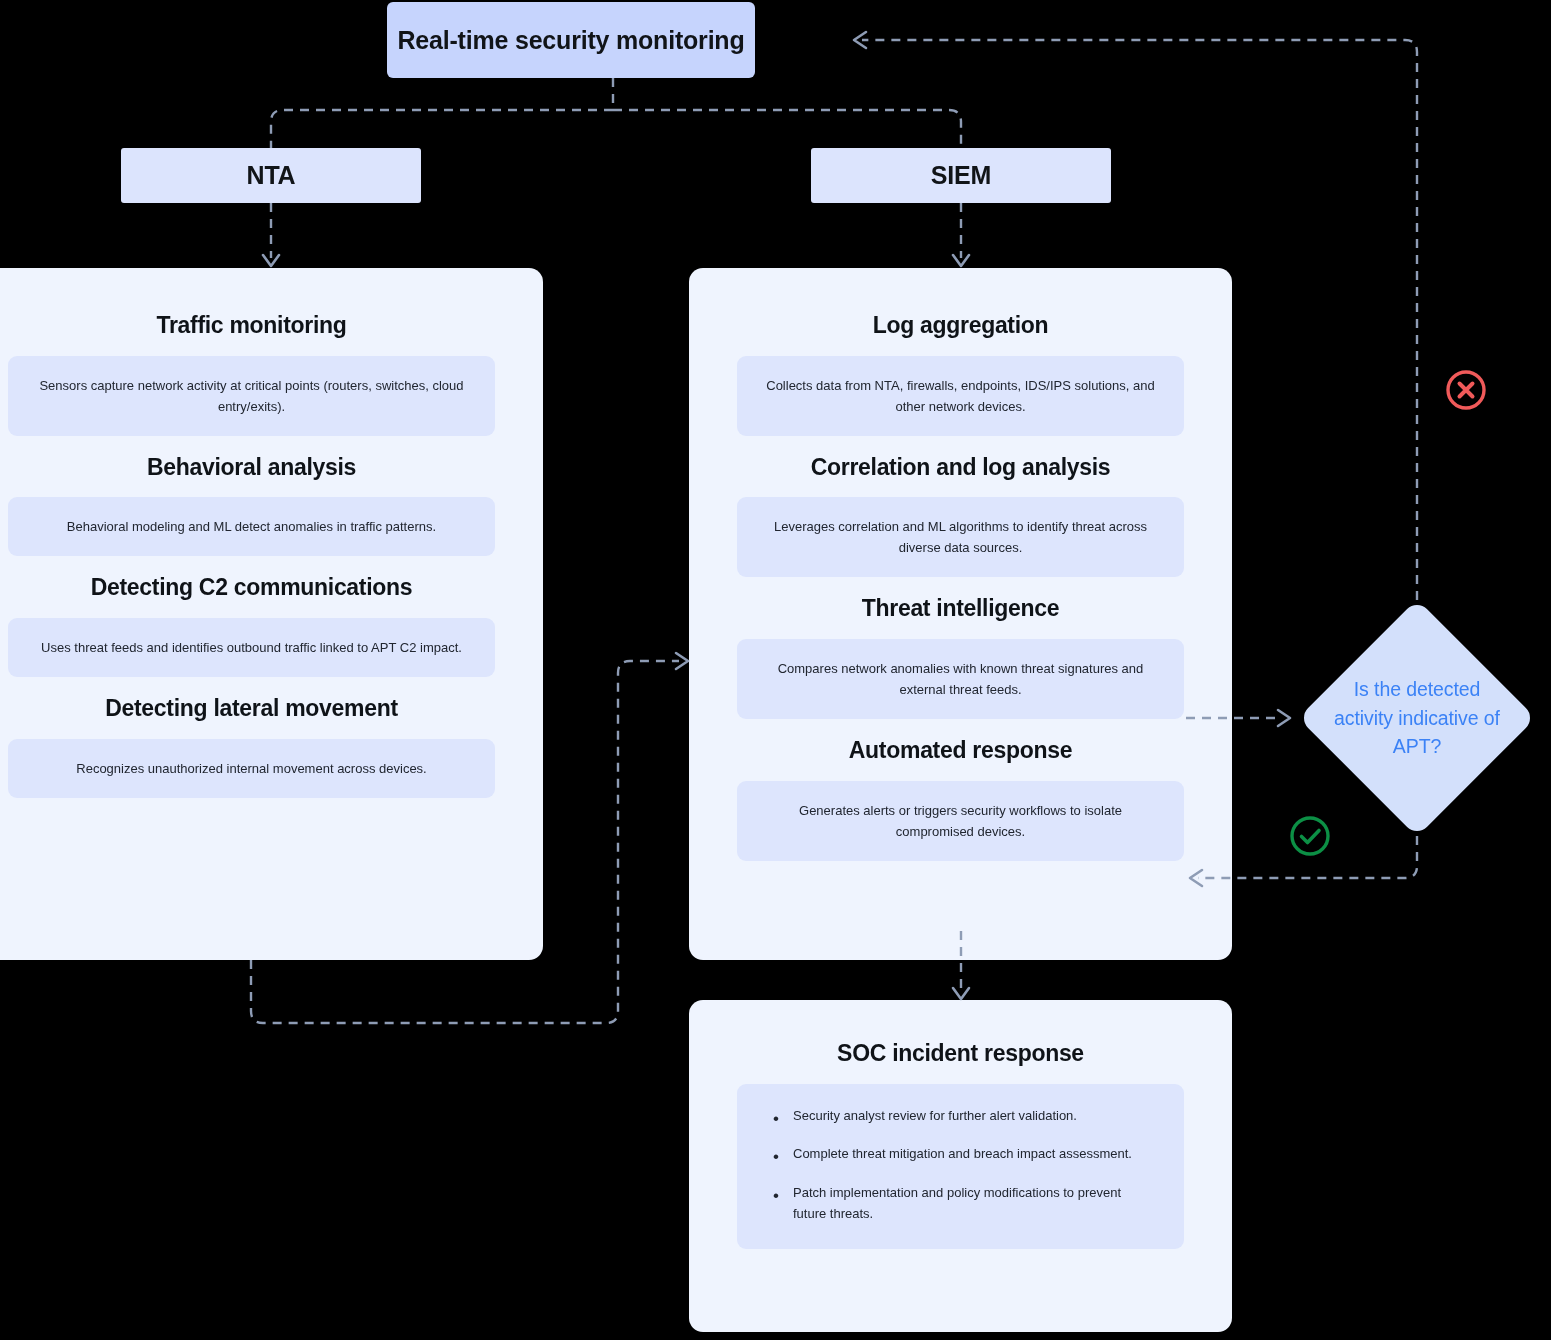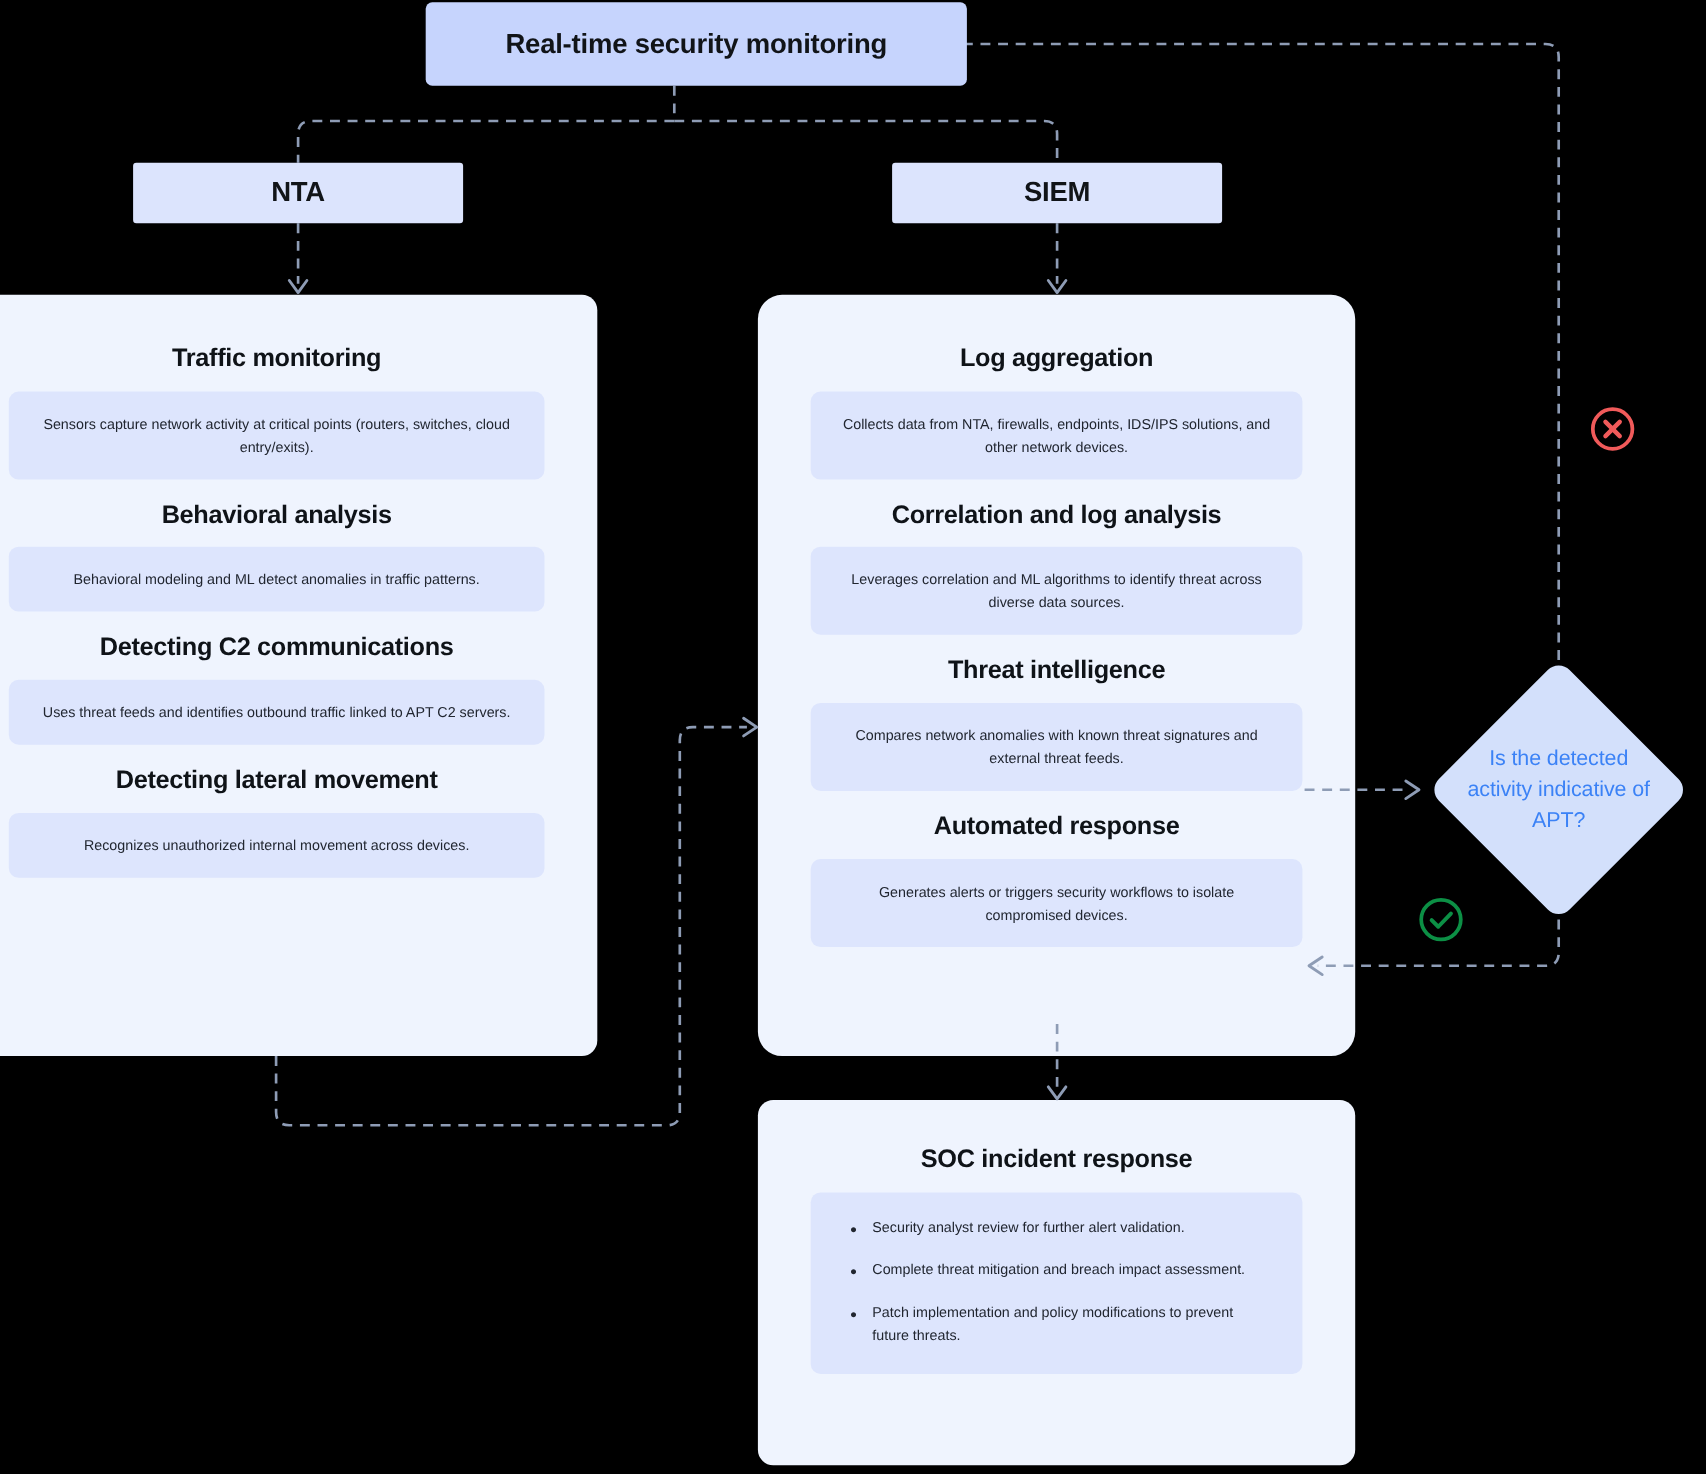--- a/index.html
+++ b/index.html
@@ -184,21 +184,21 @@
     <path class="conn" d="M 1417,600 L 1417,52 Q 1417,40 1405,40 L 862,40"></path>
     <path class="arrowhead" d="M 866,32 L 854,40 L 866,48"></path>
 
     <path class="conn" d="M 1417,836 L 1417,866 Q 1417,878 1405,878 L 1198,878"></path>
     <path class="arrowhead" d="M 1202,870 L 1190,878 L 1202,886"></path>
 
     <path class="conn" d="M 961,931 L 961,990"></path>
     <path class="arrowhead" d="M 953,988 L 961,999 L 969,988"></path>
   </svg>
 
-  <div class="node top-node" style="left:387px; top:2px; width:492px; height:76px;">
+  <div class="node top-node" style="left:387px; top:2px; width:368px; height:76px;">
     <span>Real-time security monitoring</span>
   </div>
 
   <div class="node branch-node" style="left:811px; top:148px; width:300px; height:55px;">
     <span>SIEM</span>
   </div>
 
   <div class="node branch-node" style="left:121px; top:148px; width:300px; height:55px;">
     <span>NTA</span>
   </div>
@@ -207,29 +207,29 @@
     <div class="panel-section">
       <div class="section-title">Traffic monitoring</div>
       <div class="section-card">Sensors capture network activity at critical points (routers, switches, cloud entry/exits).</div>
     </div>
     <div class="panel-section">
       <div class="section-title">Behavioral analysis</div>
       <div class="section-card">Behavioral modeling and ML detect anomalies in traffic patterns.</div>
     </div>
     <div class="panel-section">
       <div class="section-title">Detecting C2 communications</div>
-      <div class="section-card">Uses threat feeds and identifies outbound traffic linked to APT C2 servers.</div>
+      <div class="section-card">Uses threat feeds and identifies outbound traffic linked to APT C2 impact.</div>
     </div>
     <div class="panel-section">
       <div class="section-title">Detecting lateral movement</div>
       <div class="section-card">Recognizes unauthorized internal movement across devices.</div>
     </div>
   </div>
 
-  <div class="panel" style="left:689px; top:268px; width:543px; height:692px;border-radius:22px;">
+  <div class="panel" style="left:689px; top:268px; width:543px; height:692px;">
     <div class="panel-section">
       <div class="section-title">Log aggregation</div>
       <div class="section-card">Collects data from NTA, firewalls, endpoints, IDS/IPS solutions, and other network devices.</div>
     </div>
     <div class="panel-section">
       <div class="section-title">Correlation and log analysis</div>
       <div class="section-card">Leverages correlation and ML algorithms to identify threat across diverse data sources.</div>
     </div>
     <div class="panel-section">
       <div class="section-title">Threat intelligence</div>

